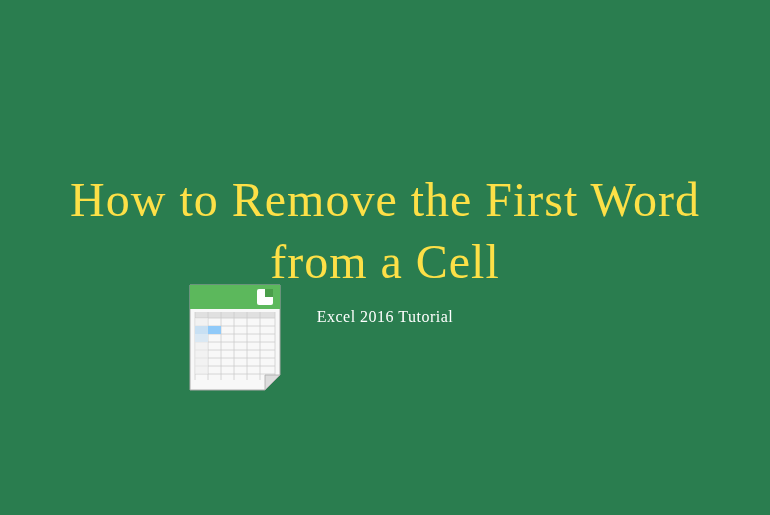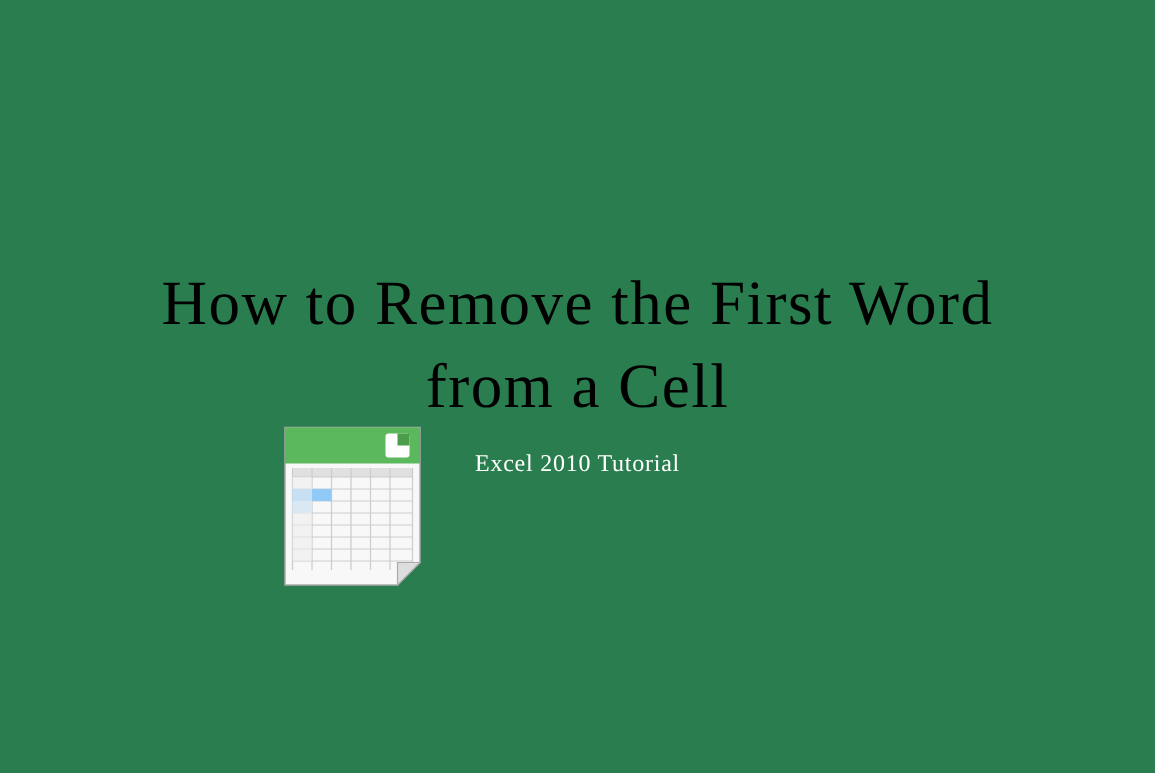--- a/index.html
+++ b/index.html
@@ -12,22 +12,22 @@
       height: 515px;
       background-color: #2a7d4f;
       font-family: Georgia, 'Times New Roman', serif;
       display: flex;
       flex-direction: column;
       justify-content: center;
       align-items: center;
       position: relative;
     }
     .title {
-      color: #000000;
-      font-size: 42px;
+      color: #fde047;
+      font-size: 48px;
       font-weight: 400;
       text-align: center;
       line-height: 1.3;
       padding: 0 60px;
       letter-spacing: 1px;
       margin-top: -20px;
     }
     .icon-wrapper {
       position: absolute;
       left: 185px;
@@ -84,13 +84,13 @@
       <rect x="10" y="46" width="26" height="8" fill="#90caf9"></rect>
       <rect x="10" y="54" width="13" height="8" fill="#bbdefb"></rect>
 
       <rect x="10" y="38" width="13" height="56" fill="#eeeeee" opacity="0.6"></rect>
 
       <path d="M 80 110 L 95 95 L 80 95 Z" fill="#dddddd" stroke="#aaa" stroke-width="0.8"></path>
     </svg>
   </div>
 </div>
 
-<p class="subtitle">Excel 2010 Tutorial</p>
+<p class="subtitle">Excel 2016 Tutorial</p>
 
 </body></html>

